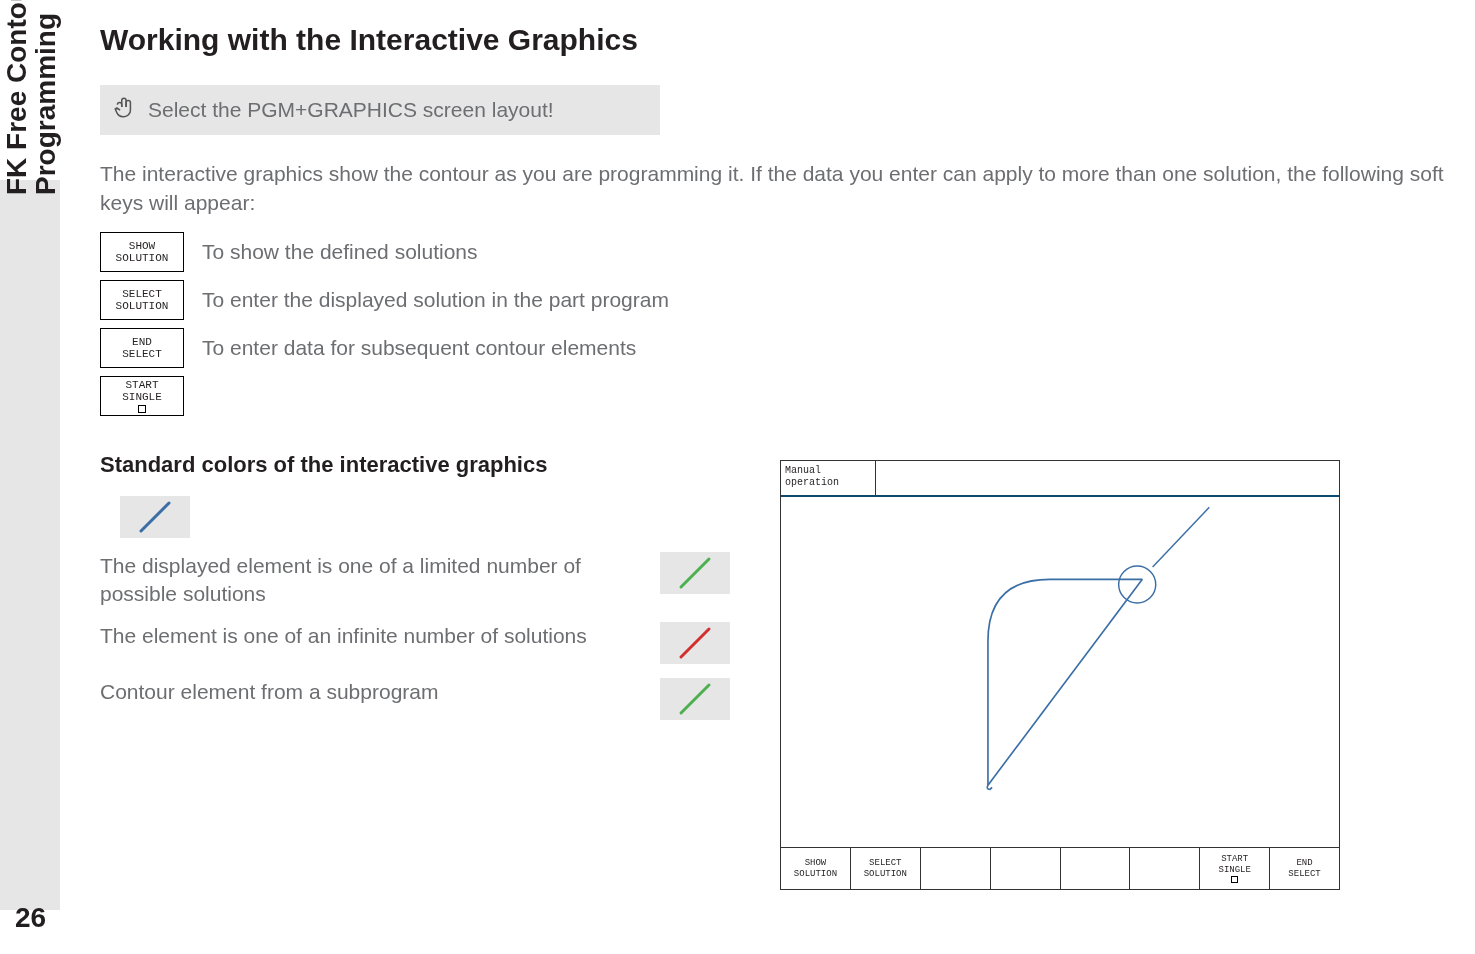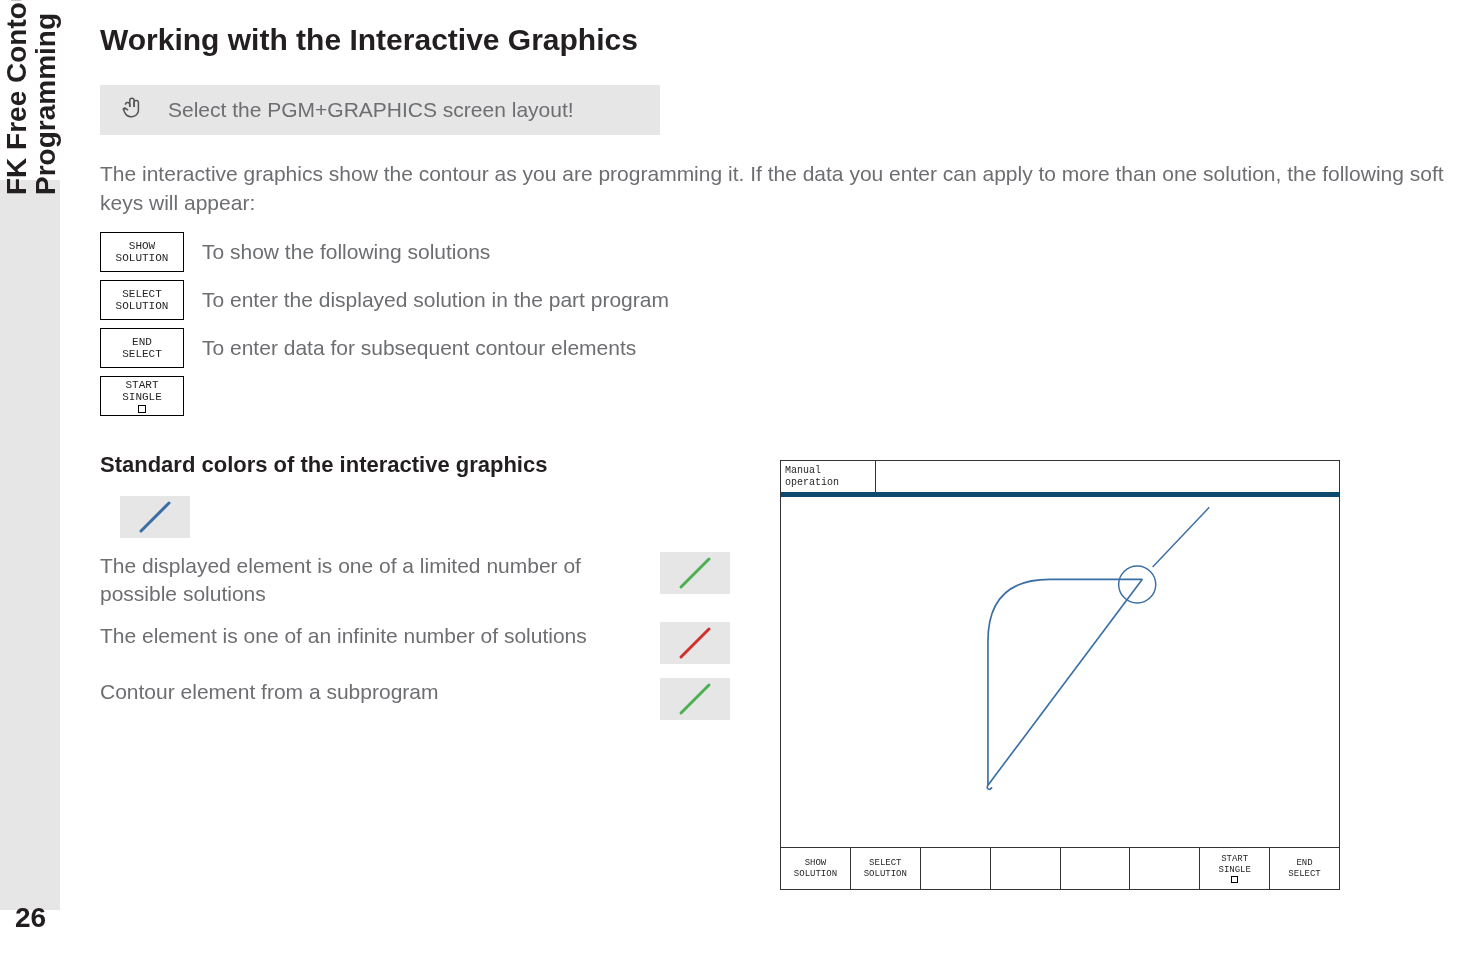--- a/index.html
+++ b/index.html
@@ -48,22 +48,22 @@
     font-weight: 900;
     font-size: 30px;
     margin-bottom: 28px;
   }
   .note-box {
     background: #e6e6e6;
     width: 560px;
     height: 50px;
     display: flex;
     align-items: center;
-    padding: 0 20px;
-    gap: 22px;
+    padding: 0 12px;
+    gap: 10px;
     margin-bottom: 24px;
   }
   .hand-icon svg { width: 26px; height: 26px; }
   .note-text { color: #6d6e71; font-size: 21px; }
   .intro {
     font-size: 21px;
     color: #6d6e71;
     line-height: 1.4;
     margin-bottom: 14px;
   }
@@ -124,21 +124,21 @@
     left: 780px;
     top: 460px;
     width: 560px;
     height: 430px;
     border: 1px solid #333;
     font-family: "Courier New", monospace;
     background: #fff;
   }
   .scr-header {
     display: flex;
-    border-bottom: 5px solid #0c4a6e;
+    border-bottom: 2px solid #0c4a6e;
     height: 36px;
     gap: 30px;
   }
   .scr-mode {
     width: 95px;
     font-size: 10px;
     padding: 4px 4px;
     border-right: 1px solid #333;
     line-height: 1.2;
   }
@@ -212,21 +212,21 @@
   </div>
 
   <p class="intro">The interactive graphics show the contour as you are programming it. If the data you enter can apply to more than one solution, the following soft keys will appear:</p>
 
   <div id="softkeys-container">
       <div class="softkey-row">
         <div class="softkey-btn">
           <span>SHOW</span>
           <span>SOLUTION</span>
         </div>
-        <div class="softkey-desc">To show the following solutions</div>
+        <div class="softkey-desc">To show the defined solutions</div>
       </div>
       <div class="softkey-row">
         <div class="softkey-btn">
           <span>SELECT</span>
           <span>SOLUTION</span>
         </div>
         <div class="softkey-desc">To enter the displayed solution in the part program</div>
       </div>
       <div class="softkey-row">
         <div class="softkey-btn">

